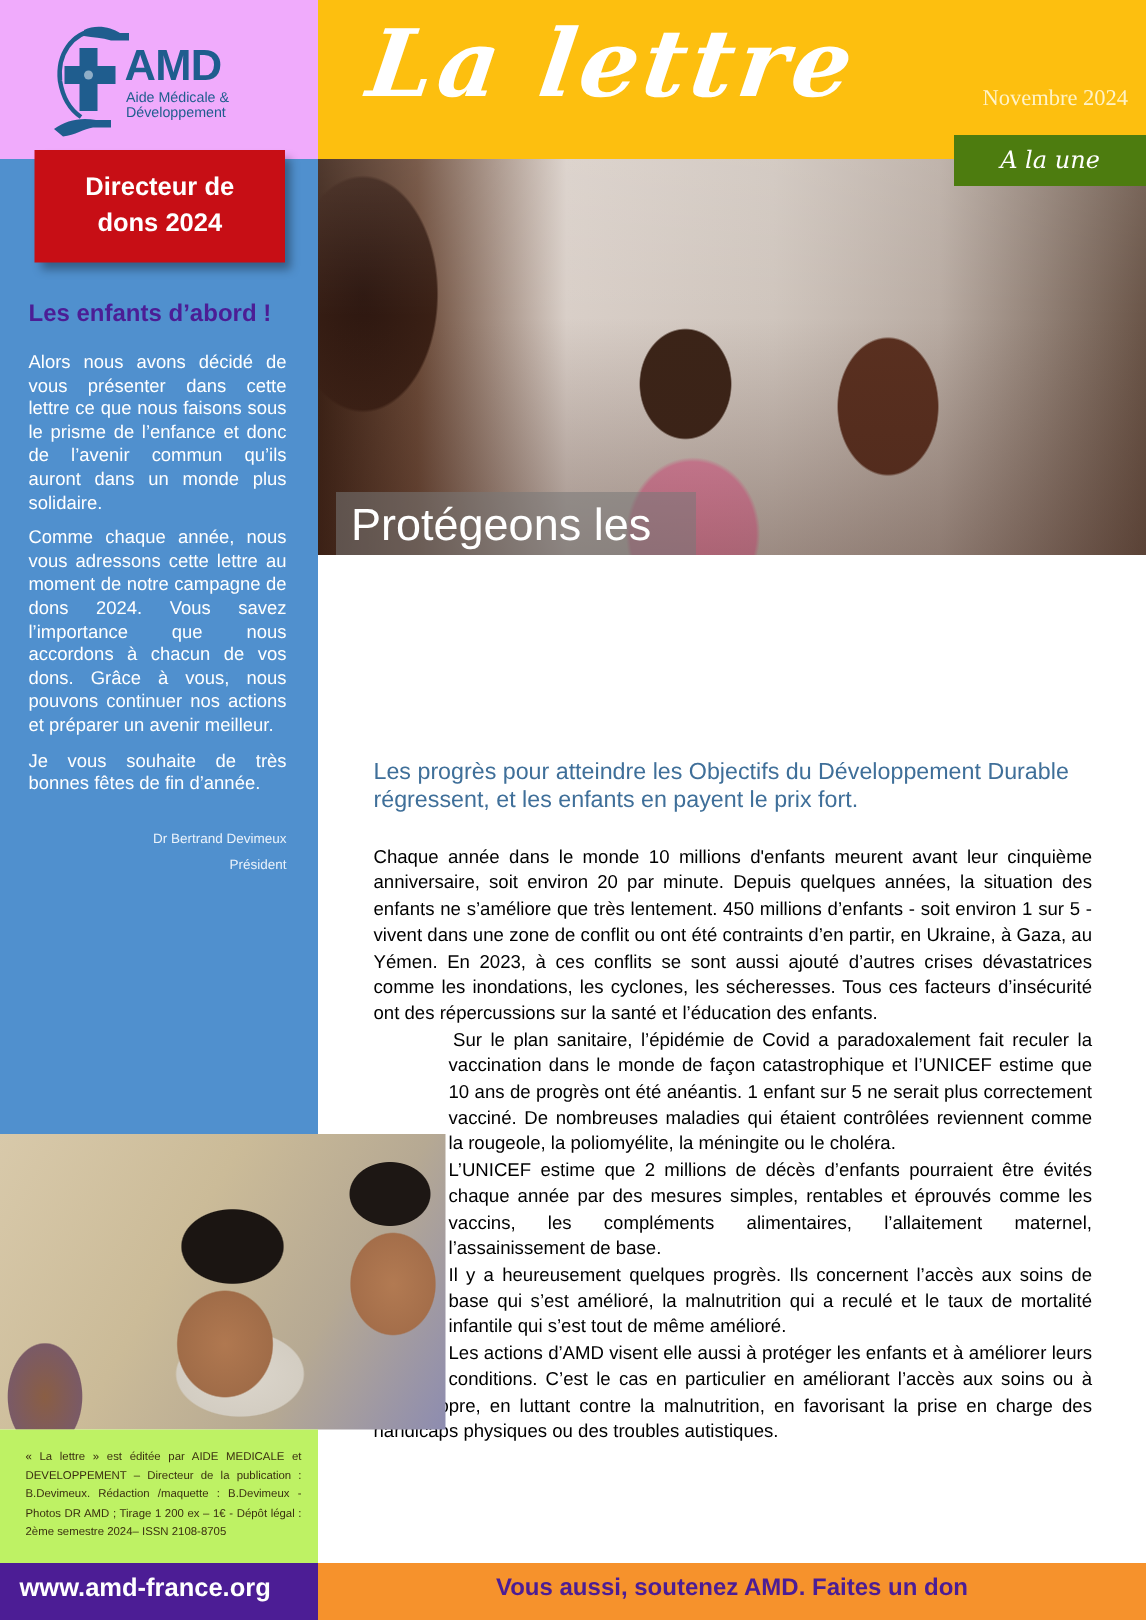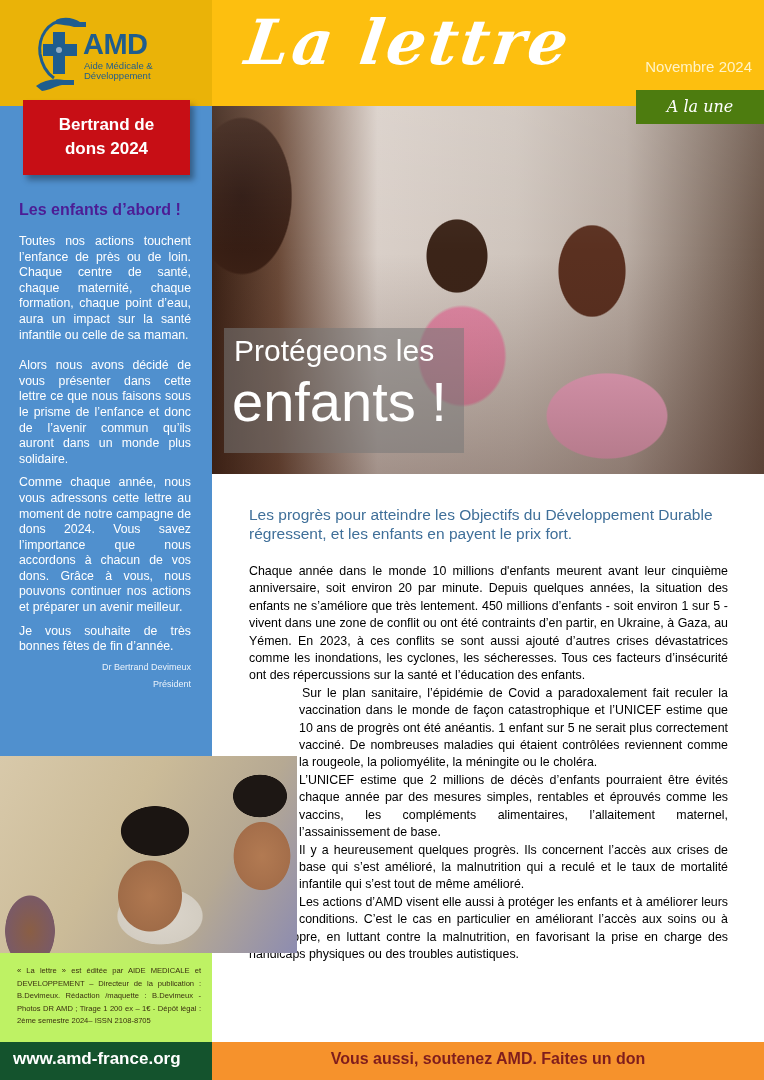--- a/index.html
+++ b/index.html
@@ -1,41 +1,41 @@
 <!DOCTYPE html>
 <html><head>
 <meta charset="utf-8">
 <style>
   * { box-sizing: border-box; margin: 0; padding: 0; }
   html, body { width: 764px; height: 1080px; overflow: hidden; background: #ffffff; }
   body { position: relative; font-family: "DejaVu Sans", sans-serif; }
 
   
   .logo-area {
-    position: absolute; left: 0; top: 0; width: 212px; height: 106px; background: #eab308;
+    position: absolute; left: 0; top: 0; width: 212px; height: 106px; background: #f0abfc;
   }
   .logo-svg { position: absolute; left: 34px; top: 14px; width: 56px; height: 78px; }
   .logo-amd {
     position: absolute; left: 83px; top: 30px; font-family: "Liberation Sans", sans-serif;
     font-weight: bold; font-size: 29px; color: #1f5d8e; letter-spacing: -0.5px; line-height: 1;
   }
   .logo-sub {
     position: absolute; left: 84px; top: 61px; font-family: "Liberation Sans", sans-serif;
     font-size: 9.5px; color: #1f5d8e; line-height: 10px;
   }
   .masthead {
     position: absolute; left: 212px; top: 0; width: 552px; height: 106px; background: #fdbf0f;
   }
   .masthead-title {
     position: absolute; left: 34px; top: 12px; font-family: "DejaVu Serif", serif; font-style: italic;
     font-weight: bold; font-size: 62px; color: #ffffff; letter-spacing: 3px; line-height: 1;
     transform: skewX(-8deg);
   }
   .masthead-date {
-    position: absolute; right: 12px; top: 58px; font-family: Liberation Sans, sans-serif;
+    position: absolute; right: 12px; top: 58px; font-family: Liberation Serif, serif;
     font-size: 15px; color: #fff3c7;
   }
   .une-tab {
     position: absolute; left: 636px; top: 90px; width: 128px; height: 34px; background: #4d7c0f;
     color: #ffffff; font-family: "DejaVu Serif", serif; font-style: italic; font-size: 16px;
     text-align: center; line-height: 34px; z-index: 5;
   }
 
   
   .sidebar {
@@ -54,21 +54,21 @@
   .sidebar-text {
     position: absolute; left: 19px; top: 234px; width: 172px; color: #ffffff;
     font-family: "Liberation Sans", sans-serif; font-size: 12.3px; line-height: 15.6px;
   }
   .sidebar-text p { text-align: justify; margin-bottom: 15px; }
   .sidebar-text p.tight { margin-bottom: 8px; }
   .signature { text-align: right; font-size: 9px; line-height: 17px; color: #eaf2fb; }
 
   
   .hero {
-    position: absolute; left: 212px; top: 106px; width: 552px; height: 368px; overflow: hidden;
+    position: absolute; left: 212px; top: 106px; width: 552px; height: 264px; overflow: hidden;
     background:
       radial-gradient(ellipse 55px 75px at 380px 165px, #5a3020 0%, #5a3020 60%, transparent 62%),
       radial-gradient(ellipse 85px 60px at 395px 310px, #f1a8c6 0%, #f1a8c6 70%, transparent 72%),
       radial-gradient(ellipse 50px 60px at 245px 150px, #3b2418 0%, #3b2418 60%, transparent 62%),
       radial-gradient(ellipse 70px 80px at 250px 250px, #e889a8 0%, #e48aa8 60%, transparent 64%),
       radial-gradient(ellipse 70px 110px at 30px 90px, #2d1710 0%, #3a2015 70%, transparent 72%),
       linear-gradient(90deg, #3b2216 0%, #6b4a38 12%, #d9cfc8 30%, #cfc5bd 55%, #b9aca3 75%, #6a5548 100%);
   }
   .hero-shade { position: absolute; left: 0; top: 0; right: 0; bottom: 0;
     background: linear-gradient(180deg, rgba(255,255,255,0.1) 0%, rgba(0,0,0,0) 40%, rgba(60,30,20,0.35) 100%); }
@@ -111,27 +111,27 @@
 
   
   .colophon {
     position: absolute; left: 0; top: 953px; width: 212px; height: 89px; background: #bef264;
     padding: 12px 11px 0 17px; color: #3a2f10; font-family: "Liberation Sans", sans-serif;
     font-size: 7.6px; line-height: 12.5px; text-align: justify;
   }
 
   
   .footer-left {
-    position: absolute; left: 0; top: 1042px; width: 212px; height: 38px; background: #14532d;
+    position: absolute; left: 0; top: 1042px; width: 212px; height: 38px; background: #4c1d95;
     color: #ffffff; font-family: "Liberation Sans", sans-serif; font-weight: bold; font-size: 17px;
     line-height: 34px; padding-left: 13px;
   }
   .footer-right {
     position: absolute; left: 212px; top: 1042px; width: 552px; height: 38px; background: #f6922c;
-    color: #7f1d1d; font-family: "Liberation Sans", sans-serif; font-weight: bold; font-size: 16px;
+    color: #4c1d95; font-family: "Liberation Sans", sans-serif; font-weight: bold; font-size: 16px;
     line-height: 34px; text-align: center;
   }
 </style>
 </head>
 <body>
 
 <div class="logo-area">
   <svg class="logo-svg" viewBox="0 0 56 78">
     <path d="M30 6 C 14 8, 4 22, 6 40 C 8 52, 14 60, 20 64" fill="none" stroke="#1f5d8e" stroke-width="3"></path>
     <path d="M22 6 C 30 2, 40 4, 46 8 L 52 8 L 52 13 L 40 13 C 34 11, 28 11, 22 10 Z" fill="#1f5d8e"></path>
@@ -148,47 +148,46 @@
 </div>
 
 <div class="masthead">
   <div class="masthead-title">La lettre</div>
   <div class="masthead-date">Novembre 2024</div>
 </div>
 <div class="une-tab">A la une</div>
 
 <div class="sidebar"></div>
 <div class="campaign-box">
-  <div>Bertrand de</div>
+  <div>Directeur de</div>
   <div>dons  2024</div>
 </div>
 <div class="sidebar-title">Les enfants d’abord !</div>
 <div class="sidebar-text">
-  <p>Toutes nos actions touchent l’enfance de près ou de loin. Chaque centre de santé, chaque maternité, chaque formation, chaque point d’eau, aura un impact sur la santé infantile ou celle de sa maman.</p>
   <p class="tight">Alors nous avons décidé de vous présenter dans cette lettre ce que nous faisons sous le prisme de l’enfance et donc de l’avenir commun qu’ils auront dans un monde plus solidaire.</p>
   <p class="tight">Comme chaque année, nous vous adressons cette lettre au moment de notre campagne de dons 2024. Vous savez l’importance que nous accordons à chacun de vos dons. Grâce à vous, nous pouvons continuer nos actions et préparer un avenir meilleur.</p>
-  <p style="margin-bottom:4px">Je vous souhaite de très bonnes fêtes de fin d’année.</p>
+  <p style="margin-bottom:20px">Je vous souhaite de très bonnes fêtes de fin d’année.</p>
   <div class="signature">Dr Bertrand Devimeux</div>
   <div class="signature">Président</div>
 </div>
 
 <div class="hero" role="img" aria-label="Mothers and a baby in a health centre waiting room">
   <div class="hero-shade"></div>
   <div class="hero-overlay"></div>
   <div class="hero-line1">Protégeons les</div>
   <div class="hero-line2">enfants !</div>
 </div>
 
 <div class="lead">Les progrès pour atteindre les Objectifs du Développement Durable régressent, et les enfants en payent le prix fort.</div>
 <div class="body-text">
   <p>Chaque année dans le monde 10 millions d'enfants meurent avant leur cinquième anniversaire, soit environ 20 par minute. Depuis quelques années, la situation des enfants ne s’améliore que très lentement. 450 millions d’enfants - soit environ 1 sur 5 - vivent dans une zone de conflit ou ont été contraints d’en partir, en Ukraine, à Gaza, au Yémen. En 2023, à ces conflits se sont aussi ajouté d’autres crises dévastatrices comme les inondations, les cyclones, les sécheresses. Tous ces facteurs d’insécurité ont des répercussions sur la santé et l’éducation des enfants.</p>
   <div style="float:left; width:50px; height:200px; margin-top:40px; shape-outside: polygon(0 0, 100% 0, 100% 100%, 0 100%);"></div>
   <p style="text-indent:3px">Sur le plan sanitaire, l’épidémie de Covid a paradoxalement fait reculer la vaccination dans le monde de façon catastrophique et l’UNICEF estime que 10 ans de progrès ont été anéantis. 1 enfant sur 5 ne serait plus correctement vacciné. De nombreuses maladies qui étaient contrôlées reviennent comme la rougeole, la poliomyélite, la méningite ou le choléra.</p>
   <p>L’UNICEF estime que 2 millions de décès d’enfants pourraient être évités chaque année par des mesures simples, rentables et éprouvés comme les vaccins, les compléments alimentaires, l’allaitement maternel, l’assainissement de base.</p>
-  <p>Il y a heureusement quelques progrès. Ils concernent l’accès aux crises de base qui s’est amélioré, la malnutrition qui a reculé et le taux de mortalité infantile qui s’est tout de même amélioré.</p>
+  <p>Il y a heureusement quelques progrès. Ils concernent l’accès aux soins de base qui s’est amélioré, la malnutrition qui a reculé et le taux de mortalité infantile qui s’est tout de même amélioré.</p>
   <p>Les actions d’AMD visent elle aussi à protéger les enfants et à améliorer leurs conditions. C’est le cas en particulier en améliorant l’accès aux soins ou à l’eau propre, en luttant contre la malnutrition, en favorisant la prise en charge des handicaps physiques ou des troubles autistiques.</p>
 </div>
 
 <div class="kids-photo" role="img" aria-label="Smiling children looking up at the camera"></div>
 
 <div class="colophon">« La lettre » est éditée par AIDE MEDICALE et DEVELOPPEMENT – Directeur de la publication : B.Devimeux. Rédaction /maquette : B.Devimeux - Photos DR AMD ; Tirage 1 200 ex – 1€ - Dépôt légal : 2ème semestre 2024– ISSN 2108-8705</div>
 
 <div class="footer-left">www.amd-france.org</div>
 <div class="footer-right">Vous aussi, soutenez AMD.  Faites un don</div>
 

